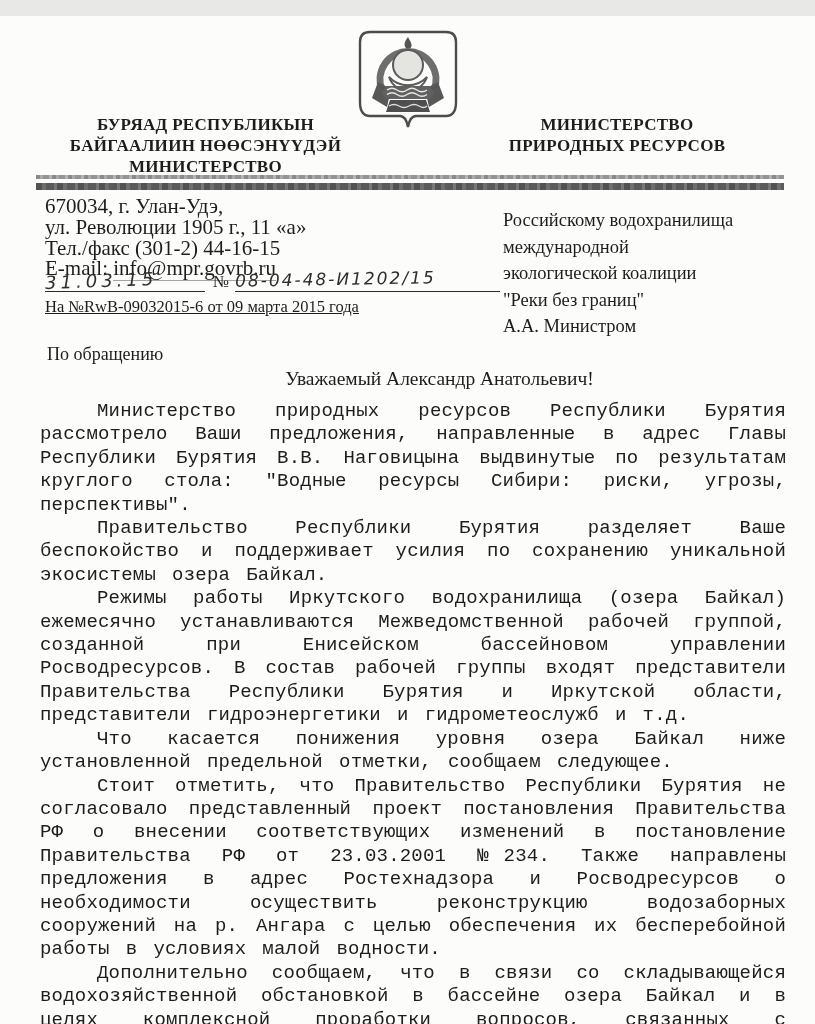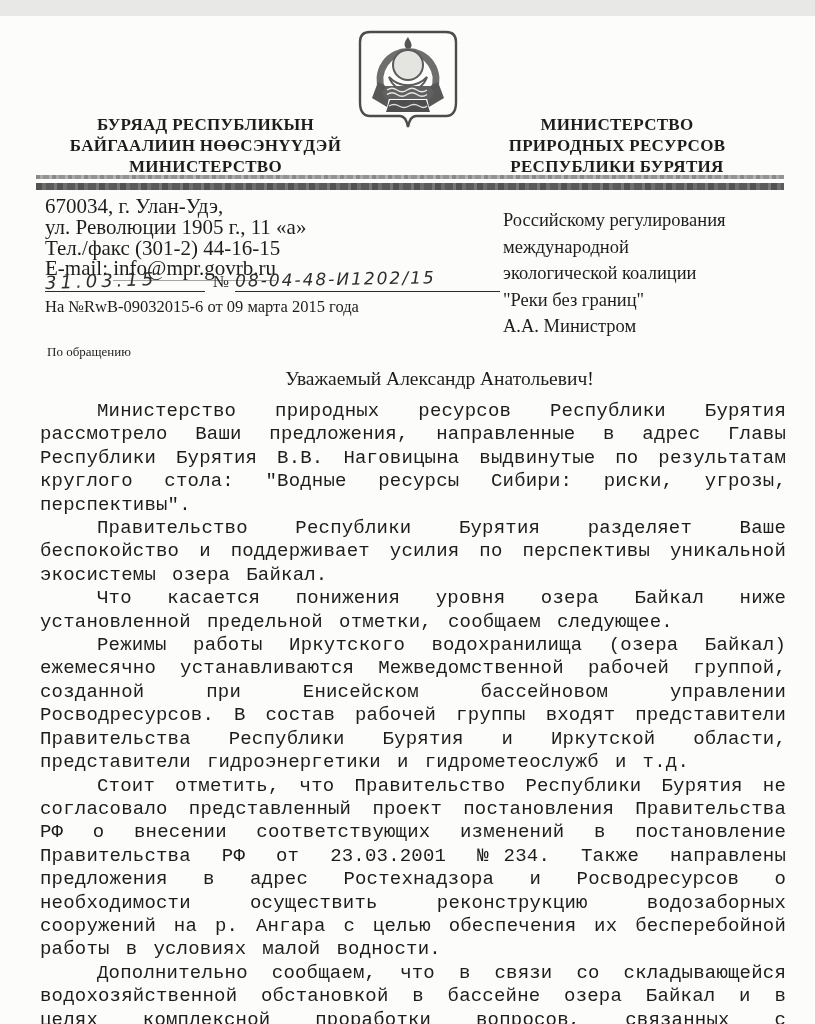--- a/index.html
+++ b/index.html
@@ -56,30 +56,31 @@
     font-family:"DejaVu Sans", sans-serif;
     font-style:italic; font-size:18px; color:#2e2e2e;
     letter-spacing:4px; white-space:nowrap;
     transform:rotate(-2deg) translateY(3px);
   }
   .hw-num { letter-spacing:2px; font-size:17px; transform:rotate(-1deg) translateY(2px); }
 
   .in-reply {
     position:absolute; left:45px; top:281px;
     font-size:16.5px;
+    text-decoration:underline;
   }
 
   
   .recipient {
     position:absolute; left:503px; top:191px; width:300px;
     font-size:18.5px; line-height:26.5px;
   }
 
   
-  .subject-note { position:absolute; left:47px; top:328px; font-size:13px; }
+  .subject-note { position:absolute; left:47px; top:328px; font-size:18px; }
   .salutation  {
     position:absolute; left:0; top:352px; width:815px;
     text-align:center; font-size:19.5px;padding-left:32px;
   }
 
   
   .body-text {
     position:absolute; left:40px; top:384px; width:746px;
     font-size:19px; line-height:23.4px;
     text-align:justify; word-spacing:4.5px; letter-spacing:0.2px;
@@ -118,54 +119,53 @@
   </div>
 
   <div class="org-name org-left">
     <div>БУРЯАД РЕСПУБЛИКЫН</div>
     <div>БАЙГААЛИИН НӨӨСЭНҮҮДЭЙ</div>
     <div>МИНИСТЕРСТВО</div>
   </div>
   <div class="org-name org-right">
     <div>МИНИСТЕРСТВО</div>
     <div>ПРИРОДНЫХ РЕСУРСОВ</div>
-    <div>РЕСПУБЛИКИ БУРЯТИЯ</div>
   </div>
 
   <div class="divider-light"></div>
   <div class="divider-dark"></div>
 
   <div class="contact">
     <div>670034, г. Улан-Удэ,</div>
     <div>ул. Революции 1905 г., 11 «а»</div>
     <div>Тел./факс (301-2) 44-16-15</div>
     <div><span>E-mail: </span><span class="email-link">info@mpr.govrb.ru</span></div>
   </div>
 
   <div class="ref-row">
     <span class="underfield date-field"><span class="handwriting">31.03.15</span></span><span class="no-sign">№</span><span class="underfield num-field"><span class="handwriting hw-num">08-04-48-И1202/15</span></span>
   </div>
   <div class="in-reply">На №RwB-09032015-6 от 09 марта 2015 года</div>
 
   <div class="recipient">
-    <div>Российскому регулирования</div>
+    <div>Российскому водохранилища</div>
     <div>международной</div>
     <div>экологической коалиции</div>
     <div>"Реки без границ"</div>
     <div>А.А. Министром</div>
   </div>
 
   <div class="subject-note">По обращению</div>
   <div class="salutation">Уважаемый Александр Анатольевич!</div>
 
   <div class="body-text">
     <p>Министерство природных ресурсов Республики Бурятия рассмотрело Ваши предложения, направленные в адрес Главы Республики Бурятия В.В. Наговицына выдвинутые по результатам круглого стола: "Водные ресурсы Сибири: риски, угрозы, перспективы".</p>
-    <p>Правительство Республики Бурятия разделяет Ваше беспокойство и поддерживает усилия по перспективы уникальной экосистемы озера Байкал.</p>
+    <p>Правительство Республики Бурятия разделяет Ваше беспокойство и поддерживает усилия по сохранению уникальной экосистемы озера Байкал.</p>
+    <p>Режимы работы Иркутского водохранилища (озера Байкал) ежемесячно устанавливаются Межведомственной рабочей группой, созданной при Енисейском бассейновом управлении Росводресурсов. В состав рабочей группы входят представители Правительства Республики Бурятия и Иркутской области, представители гидроэнергетики и  гидрометеослужб и т.д.</p>
     <p>Что касается понижения уровня озера Байкал ниже установленной предельной отметки, сообщаем следующее.</p>
-    <p>Режимы работы Иркутского водохранилища (озера Байкал) ежемесячно устанавливаются Межведомственной рабочей группой, созданной при Енисейском бассейновом управлении Росводресурсов. В состав рабочей группы входят представители Правительства Республики Бурятия и Иркутской области, представители гидроэнергетики и  гидрометеослужб и т.д.</p>
     <p>Стоит отметить, что Правительство Республики Бурятия не согласовало представленный проект постановления Правительства РФ о внесении соответствующих изменений в постановление Правительства РФ от 23.03.2001 №234. Также направлены предложения в адрес Ростехнадзора и Росводресурсов о необходимости осуществить реконструкцию водозаборных сооружений на р. Ангара с целью обеспечения их бесперебойной работы в условиях малой водности.</p>
     <p>Дополнительно сообщаем, что в связи со складывающейся водохозяйственной обстановкой в бассейне озера Байкал и в целях комплексной проработки вопросов, связанных с необходимостью изучения связи режимов регулирования режимов Иркутского водохранилища (озера Байкал) с экологическим состоянием озера, координации проведения соответствующих исследований Министром природных ресурсов и экологии РФ принято решение о создании при Межведомственной комиссии по вопросам охраны озера Байкал экспертной группы для изучения проблемы уровня озера Байкал под председательством руководителя Росводресурсов М.В. Селивёрстовой.</p>
   </div>
 
   <div class="cutoff-sliver">
     <p>Кроме того, сообщаем, что Министерством природных ресурсов и экологии РФ</p>
   </div>
 
 </div>
 

